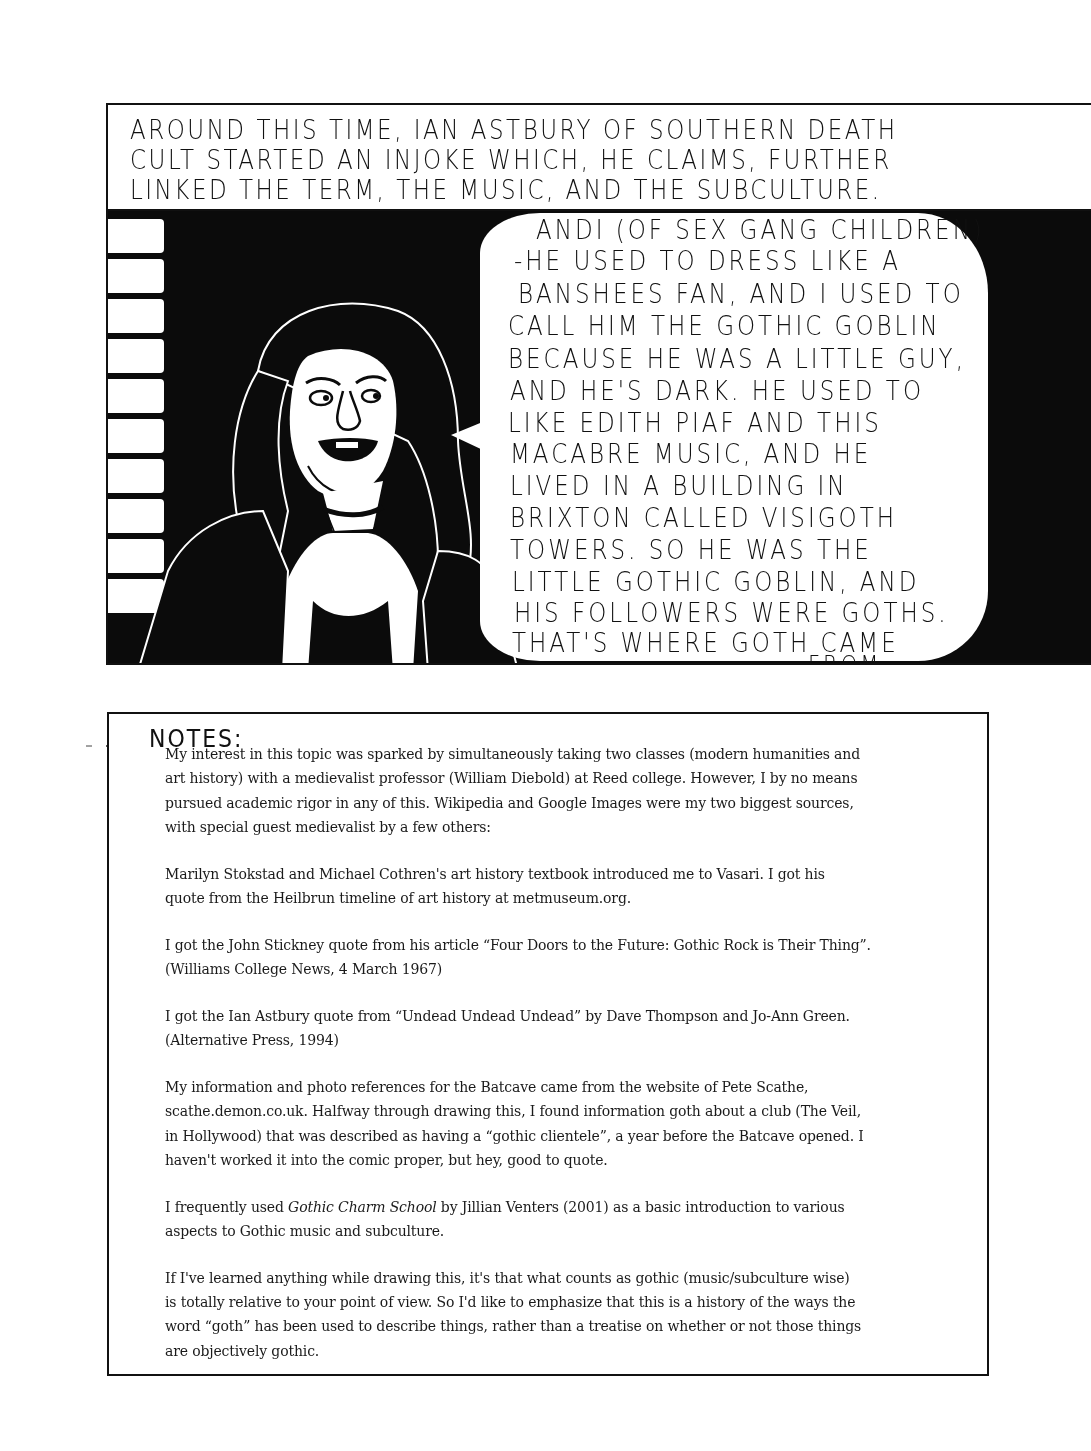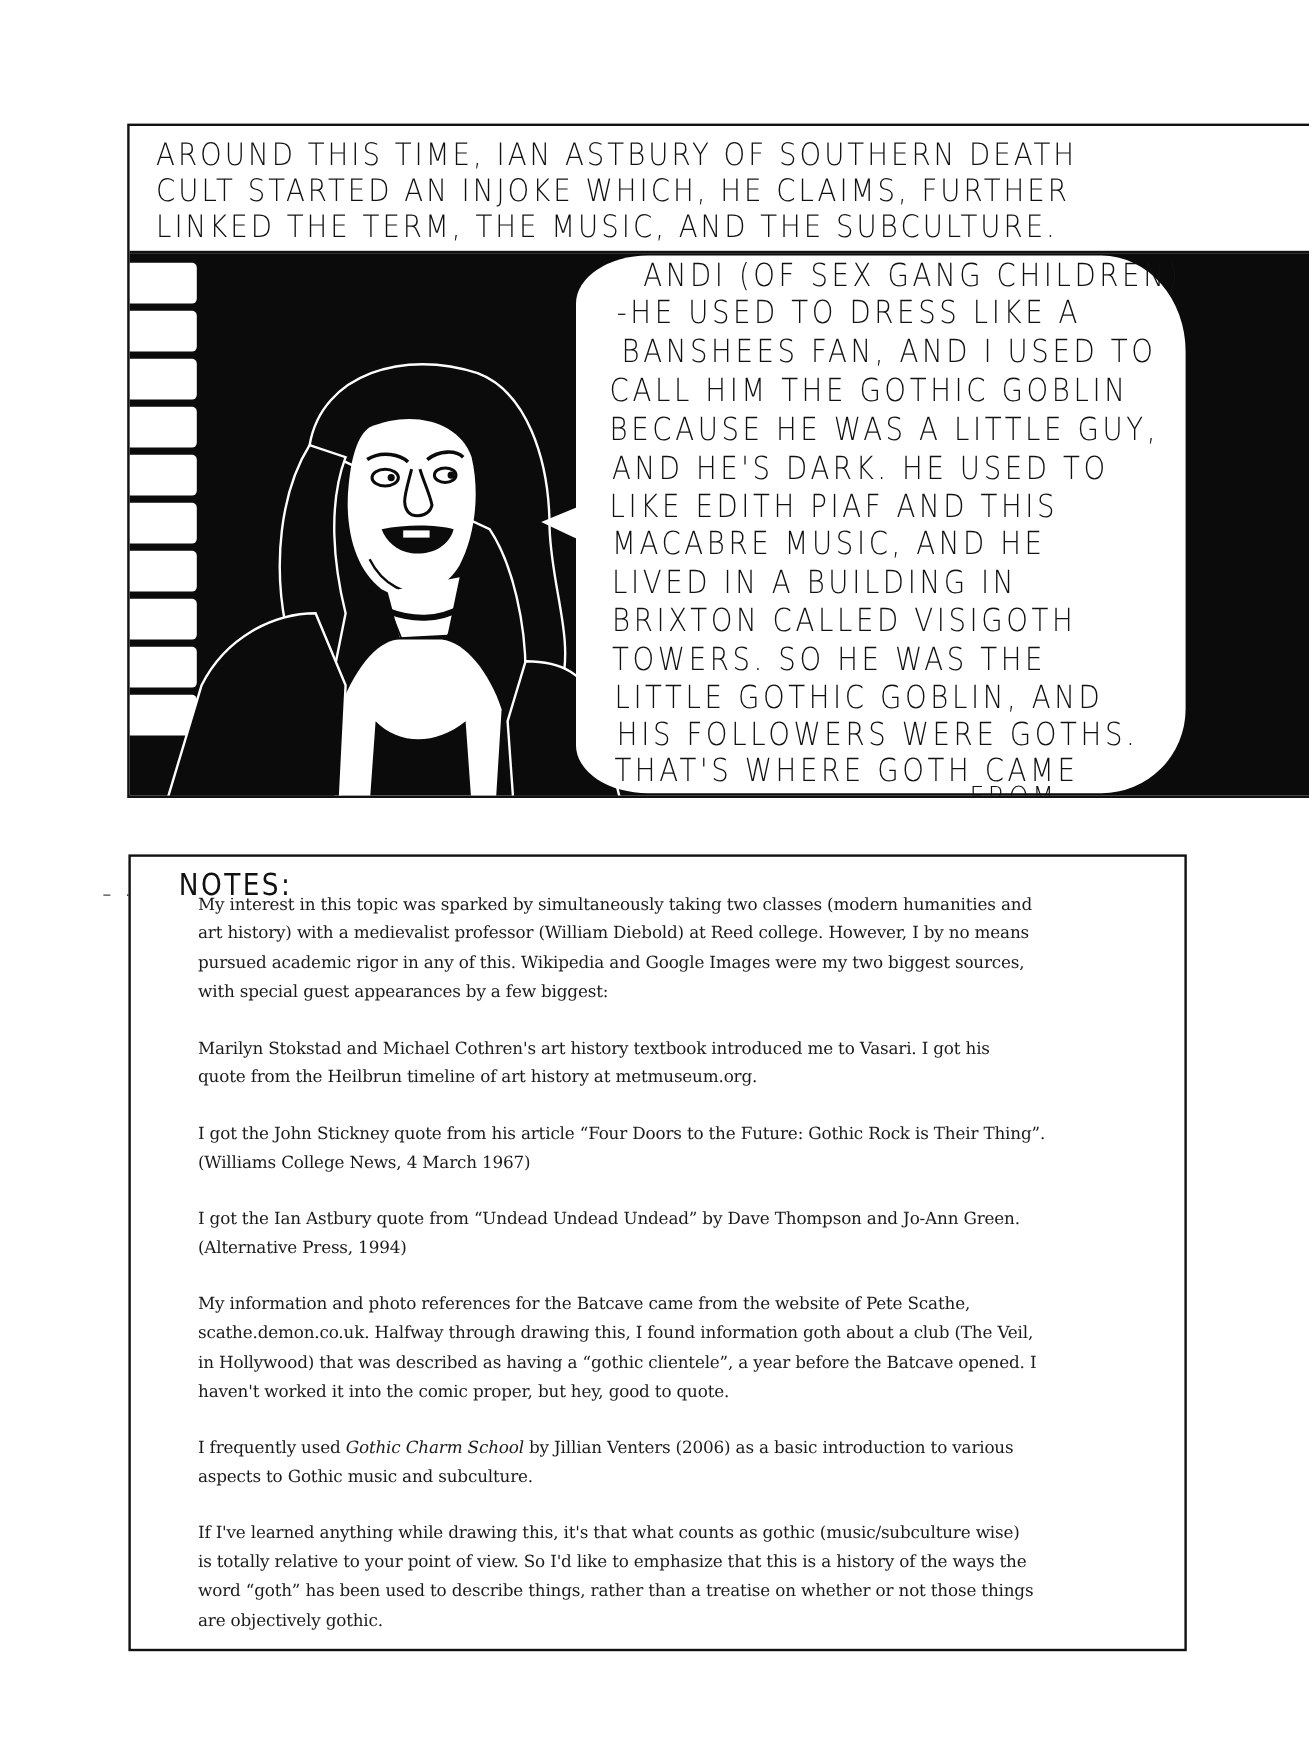--- a/index.html
+++ b/index.html
@@ -147,21 +147,21 @@
 </svg>
 
 <div class="notes-frame">
   <div class="notes-title hand">NOTES:</div>
   <div class="notes-body serif">
 
     <p class="para">
       <span>My interest in this topic was sparked by simultaneously taking two classes (modern humanities and</span><br>
       <span>art history) with a medievalist professor (William Diebold) at Reed college. However, I by no means</span><br>
       <span>pursued academic rigor in any of this. Wikipedia and Google Images were my two biggest sources,</span><br>
-      <span>with special guest appearances by a few biggest:</span>
+      <span>with special guest medievalist by a few others:</span>
     </p>
 
     <p class="para">
       <span>Marilyn Stokstad and Michael Cothren's art history textbook introduced me to Vasari. I got his</span><br>
       <span>quote from the Heilbrun timeline of art history at metmuseum.org.</span>
     </p>
 
     <p class="para">
       <span>I got the John Stickney quote from his article “Four Doors to the Future: Gothic Rock is Their Thing”.</span><br>
       <span>(Williams College News, 4 March 1967)</span>
@@ -173,21 +173,21 @@
     </p>
 
     <p class="para">
       <span>My information and photo references for the Batcave came from the website of Pete Scathe,</span><br>
       <span>scathe.demon.co.uk. Halfway through drawing this, I found information goth about a club (The Veil,</span><br>
       <span>in Hollywood) that was described as having a “gothic clientele”, a year before the Batcave opened. I</span><br>
       <span>haven't worked it into the comic proper, but hey, good to quote.</span>
     </p>
 
     <p class="para">
-      <span>I frequently used </span><em>Gothic Charm School</em><span> by Jillian Venters (2006) as a basic introduction to various</span><br>
+      <span>I frequently used </span><em>Gothic Charm School</em><span> by Jillian Venters (2001) as a basic introduction to various</span><br>
       <span>aspects to Gothic music and subculture.</span>
     </p>
 
     <p class="para">
       <span>If I've learned anything while drawing this, it's that what counts as gothic (music/subculture wise)</span><br>
       <span>is totally relative to your point of view. So I'd like to emphasize that this is a history of the ways the</span><br>
       <span>word “goth” has been used to describe things, rather than a treatise on whether or not those things</span><br>
       <span>are objectively gothic.</span>
     </p>
 

